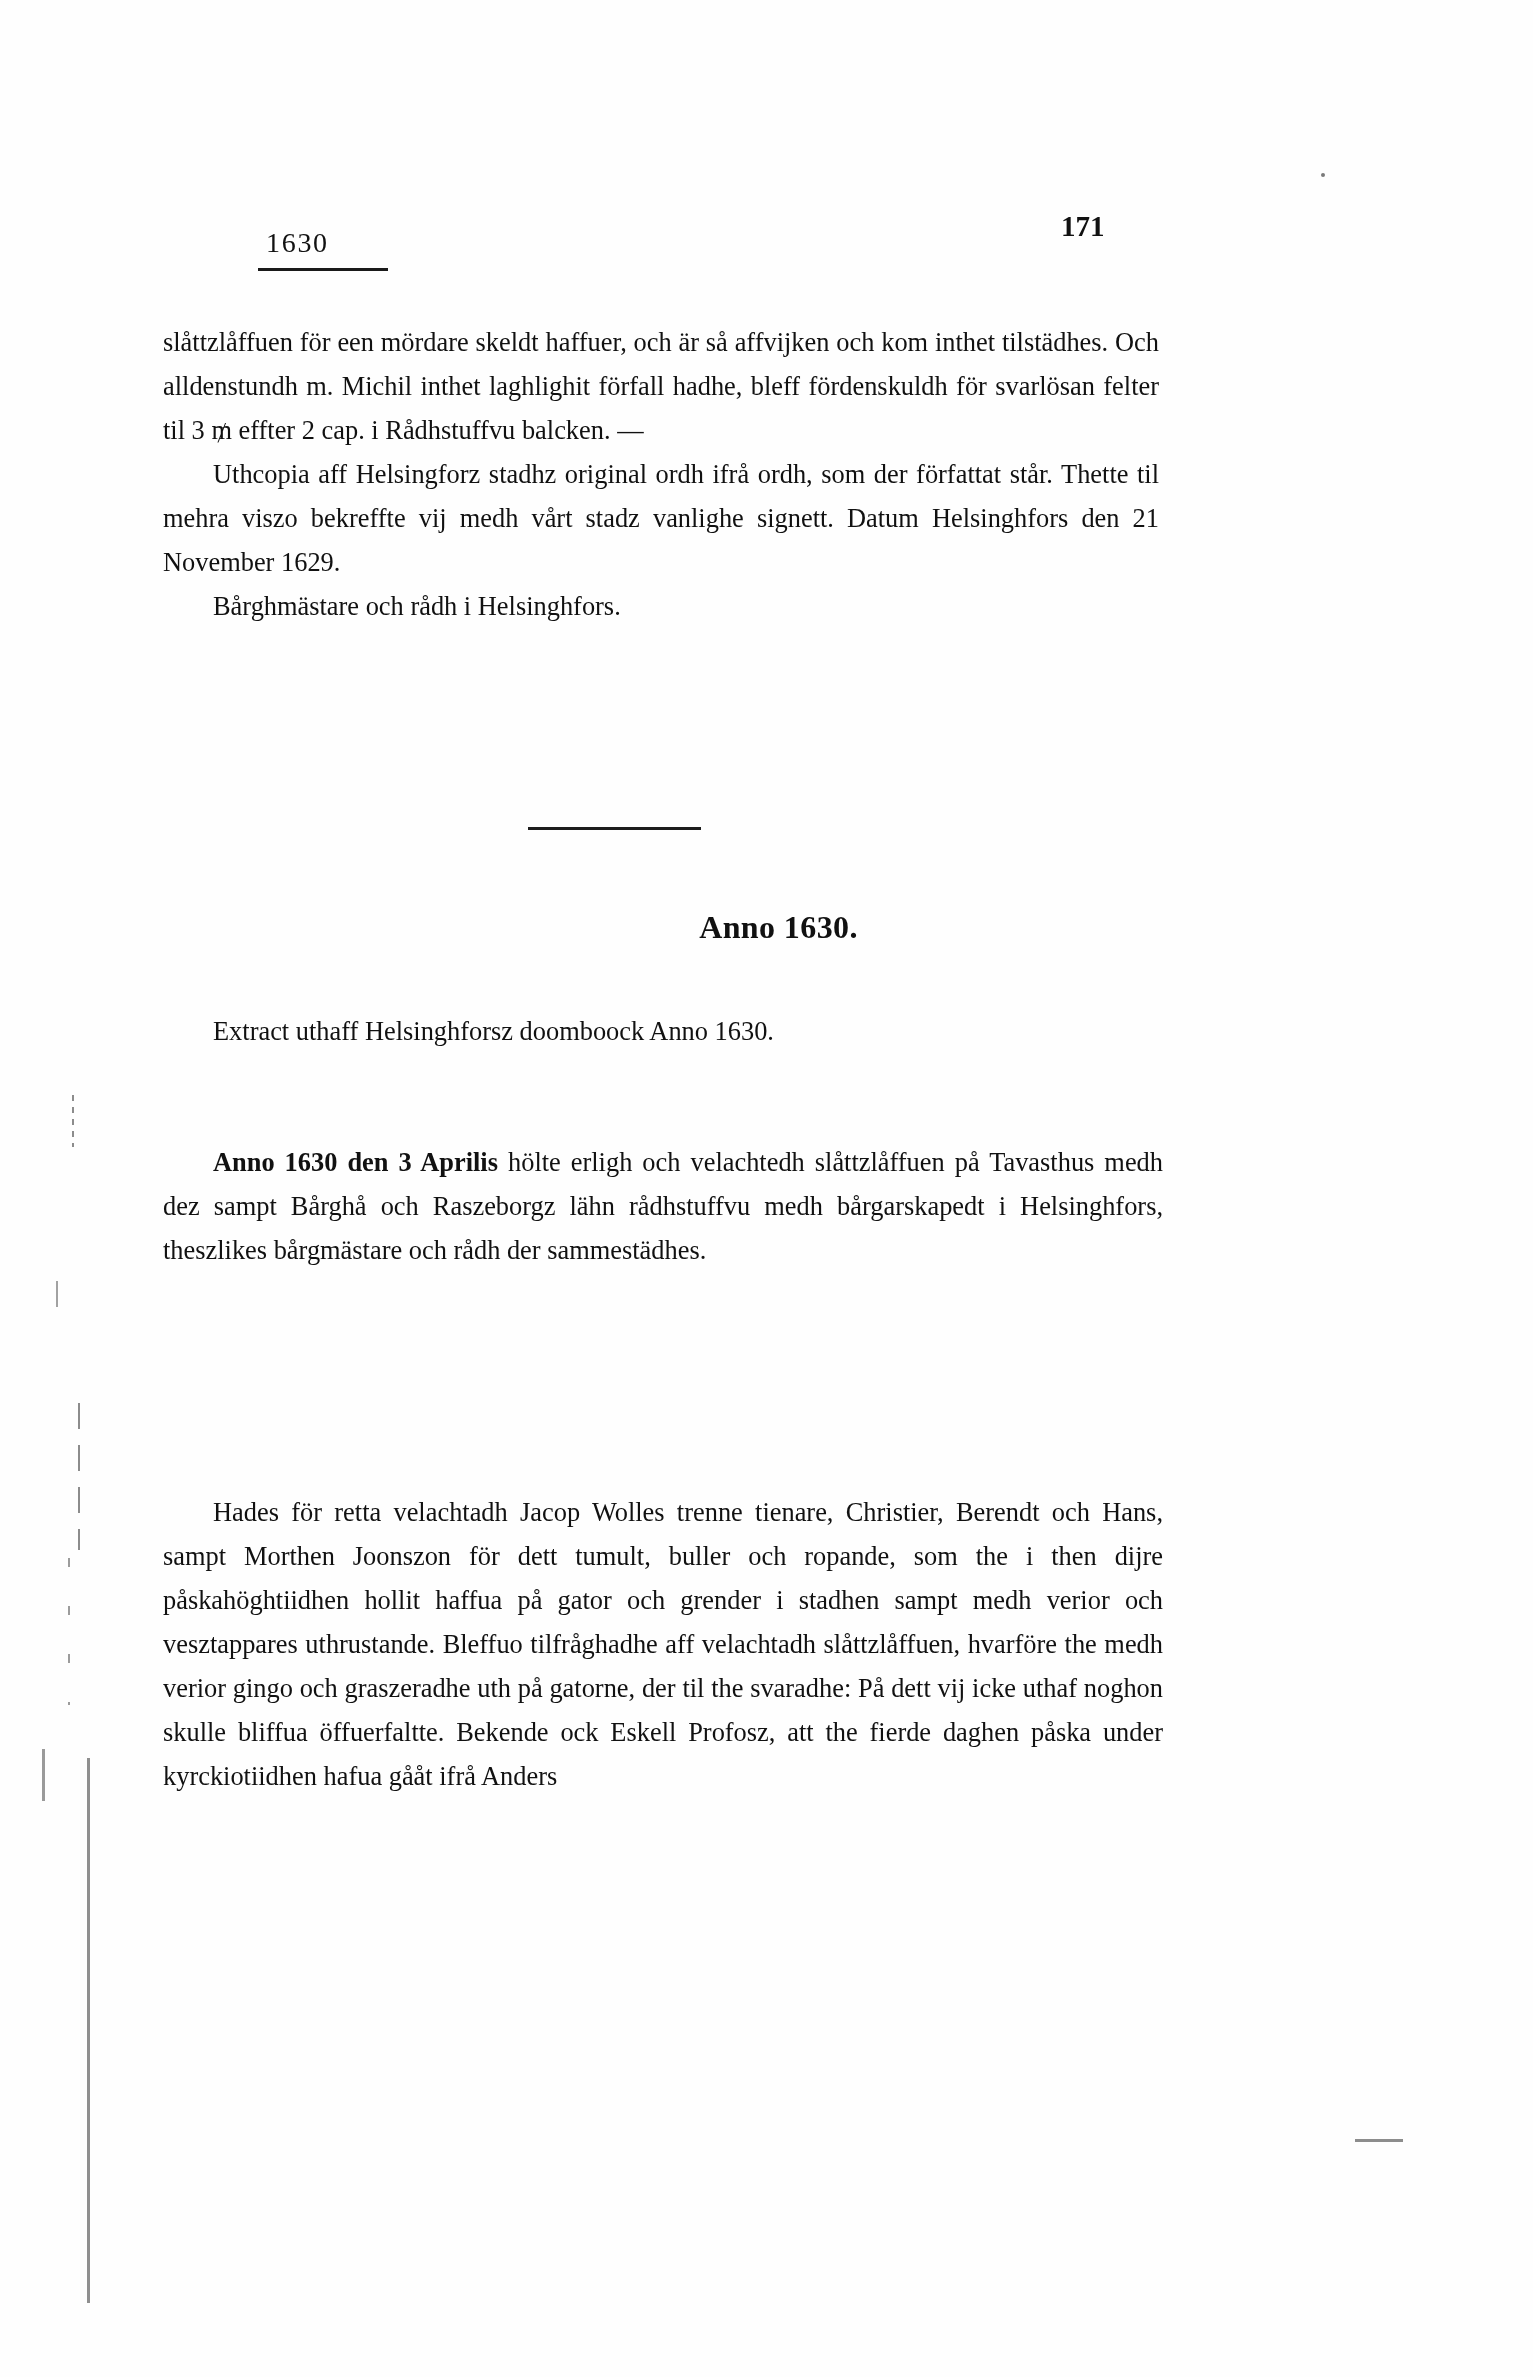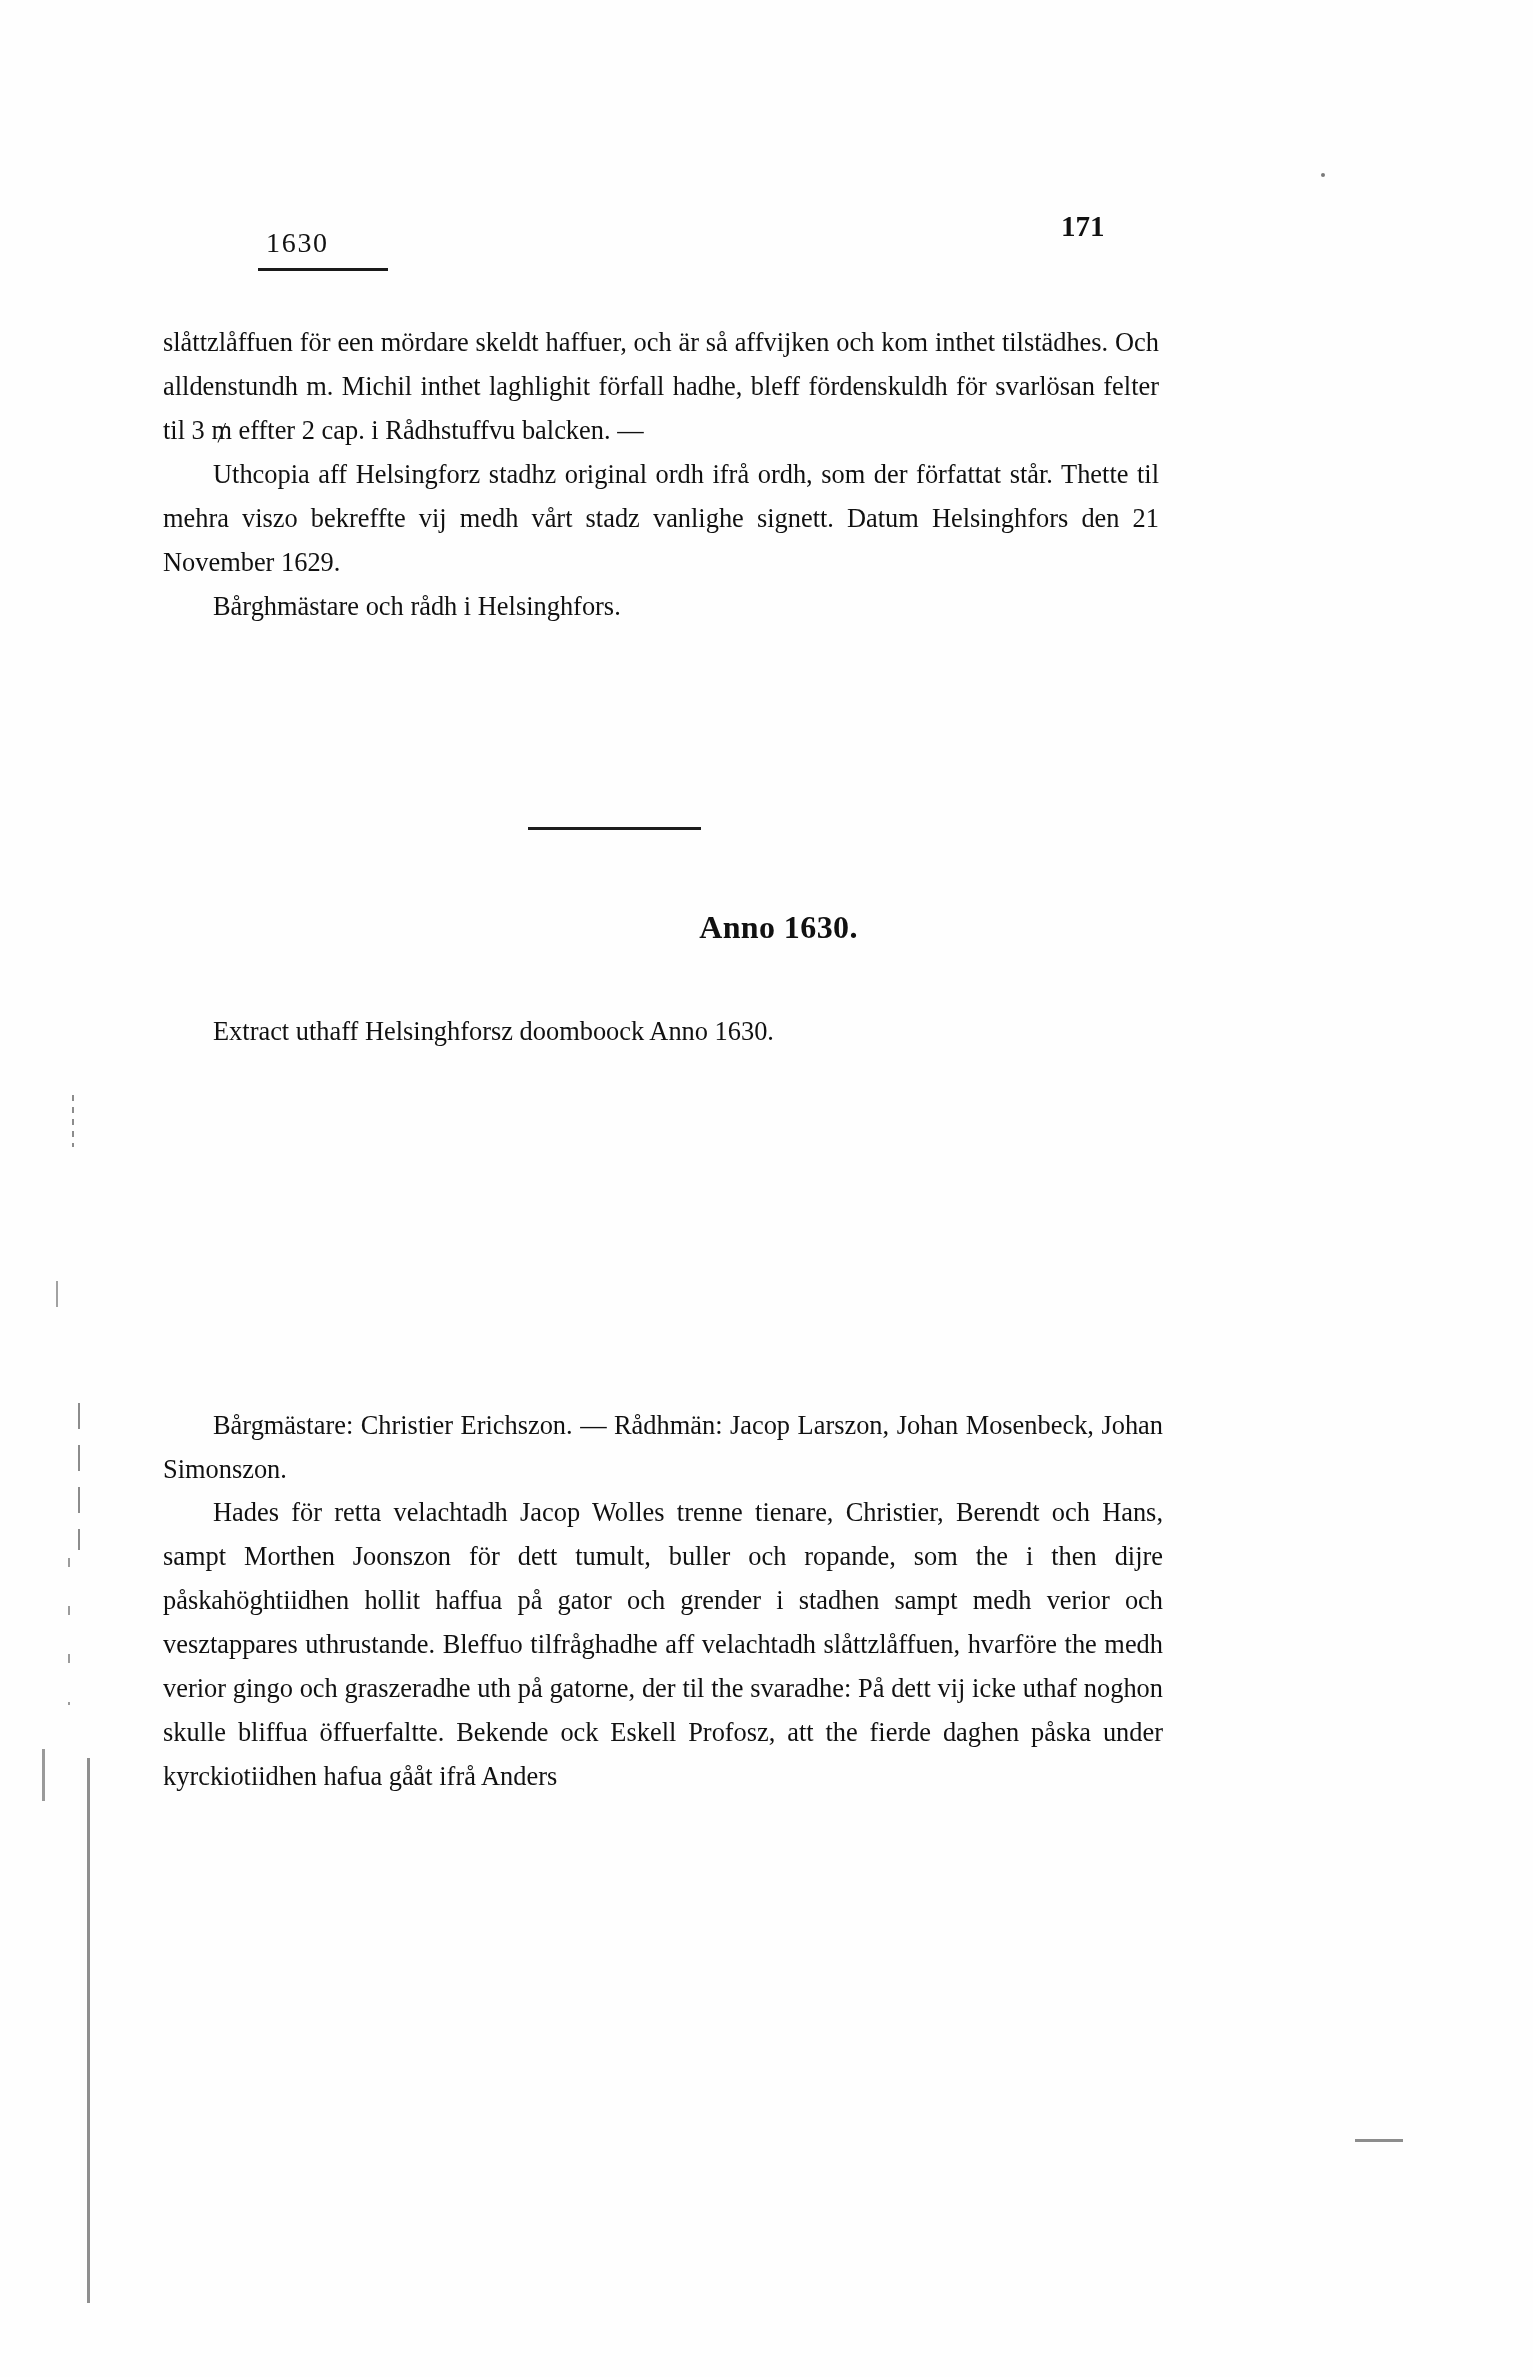--- a/index.html
+++ b/index.html
@@ -192,23 +192,23 @@
 
   <div class="section-title">
     <span class="inner">Anno 1630.</span>
   </div>
 
   <div class="blk" style="top:983px;">
     <p class="p-indent">Extract uthaff Helsinghforsz doomboock Anno 1630.</p>
   </div>
 
 
-
-  <div class="blk" style="top:1377px;">
-    <p class="p-indent">Bårgmästare: Christier Erichszon. — Rådhmän: Jacop Larszon, Johan Mosenbeck, Johan Simonszon.</p>
-  </div>
+  <div class="blk" style="top:1114px;">
+    <p class="p-indent"><b class="bold">Anno 1630 den 3 Aprilis</b><span> hölte erligh och velachtedh slåttzlåffuen på Tavasthus medh dez sampt Bårghå och Raszeborgz lähn rådhstuffvu medh bårgarskapedt i Helsinghfors, theszlikes bårgmästare och rådh der sammestädhes.</span></p>
+  </div>
+
 
   <div class="blk" style="top:1464px;">
     <p class="p-indent">Hades för retta velachtadh Jacop Wolles trenne tienare, Christier, Berendt och Hans, sampt Morthen Joonszon för dett tumult, buller och ropande, som the i then dijre påskahöghtiidhen hollit haffua på gator och grender i stadhen sampt medh verior och vesztappares uthrustande. Bleffuo tilfråghadhe aff velachtadh slåttzlåffuen, hvarföre the medh verior gingo och graszeradhe uth på gatorne, der til the svaradhe: På dett vij icke uthaf noghon skulle bliffua öffuerfaltte. Bekende ock Eskell Profosz, att the fierde daghen påska under kyrckiotiidhen hafua gååt ifrå Anders</p>
   </div>
 
 </div>
 
 
 </body></html>

